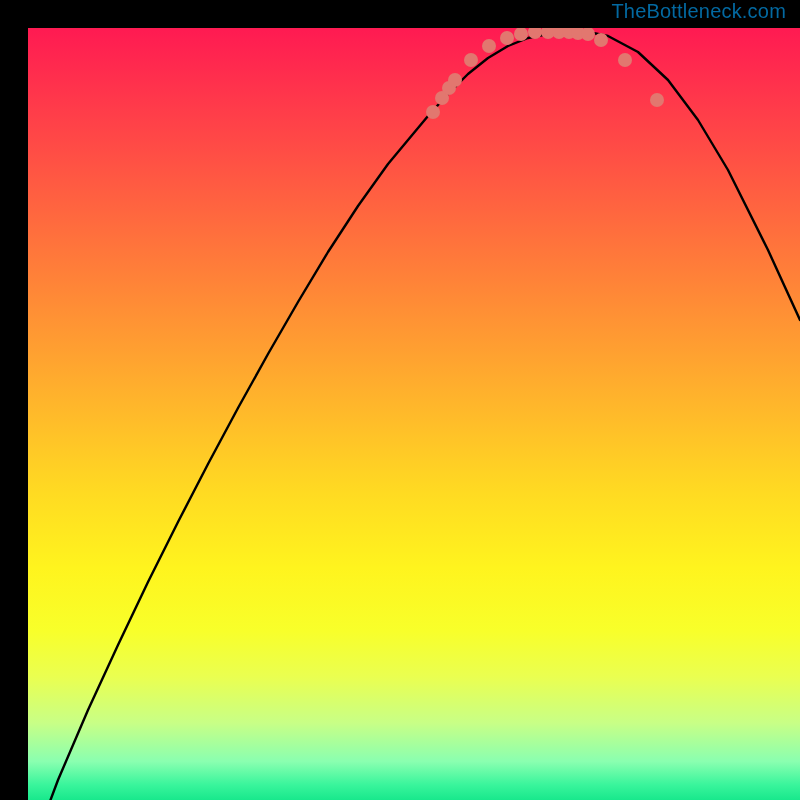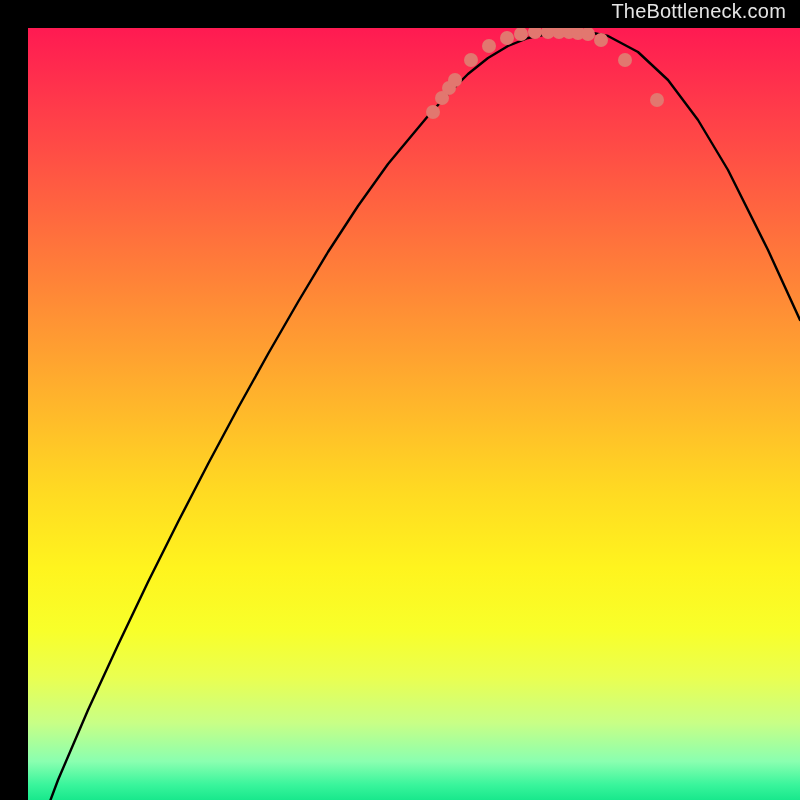--- a/index.html
+++ b/index.html
@@ -55,21 +55,21 @@
     position: absolute;
     left: 0;
     top: 0;
     width: 100%;
     height: 100%;
   }
   .watermark {
     position: absolute;
     top: 0;
     right: 14px;
-    color: #e5e5e5;
+    color: #0369a1;
     font-size: 20px;
     font-weight: 500;
     letter-spacing: 0.2px;
     user-select: none;
   }
 </style>
 </head>
 <body>
 
 <div class="frame">

